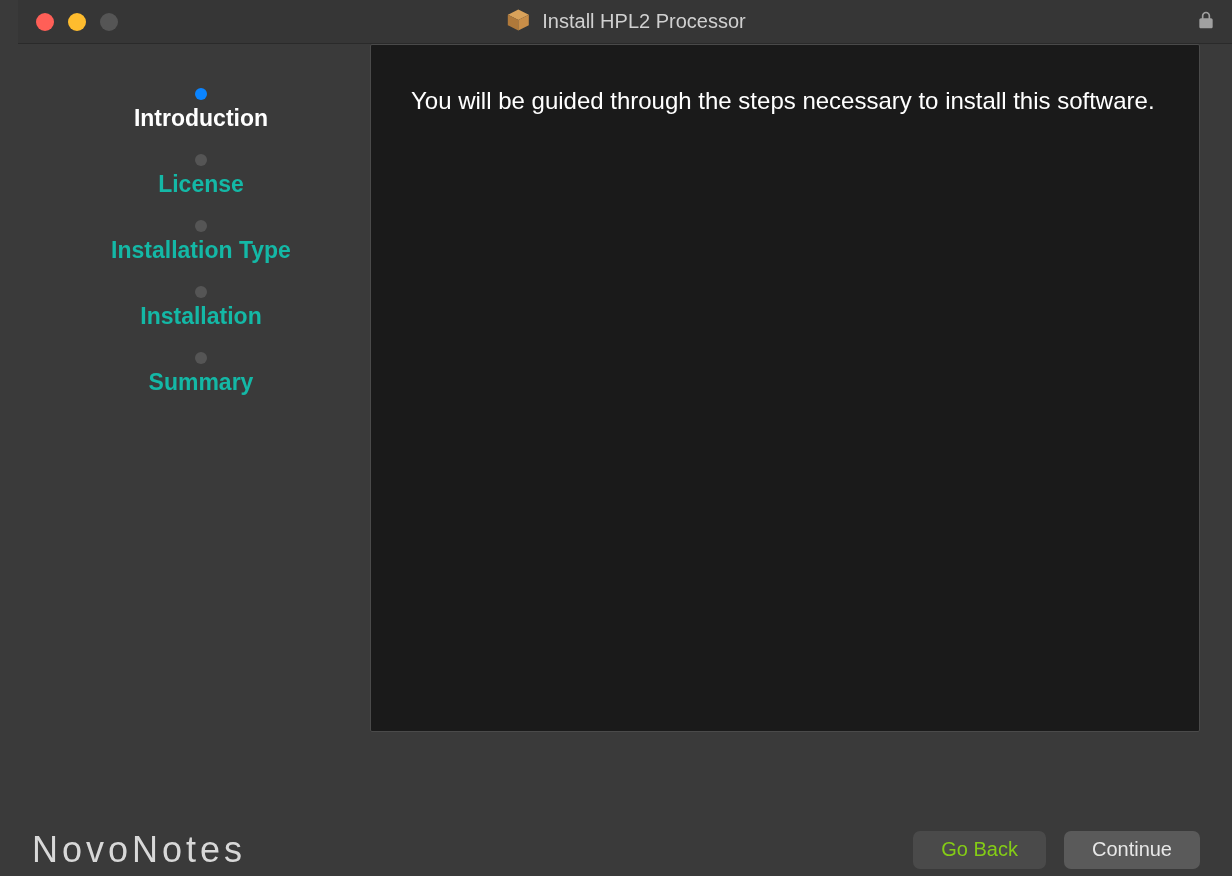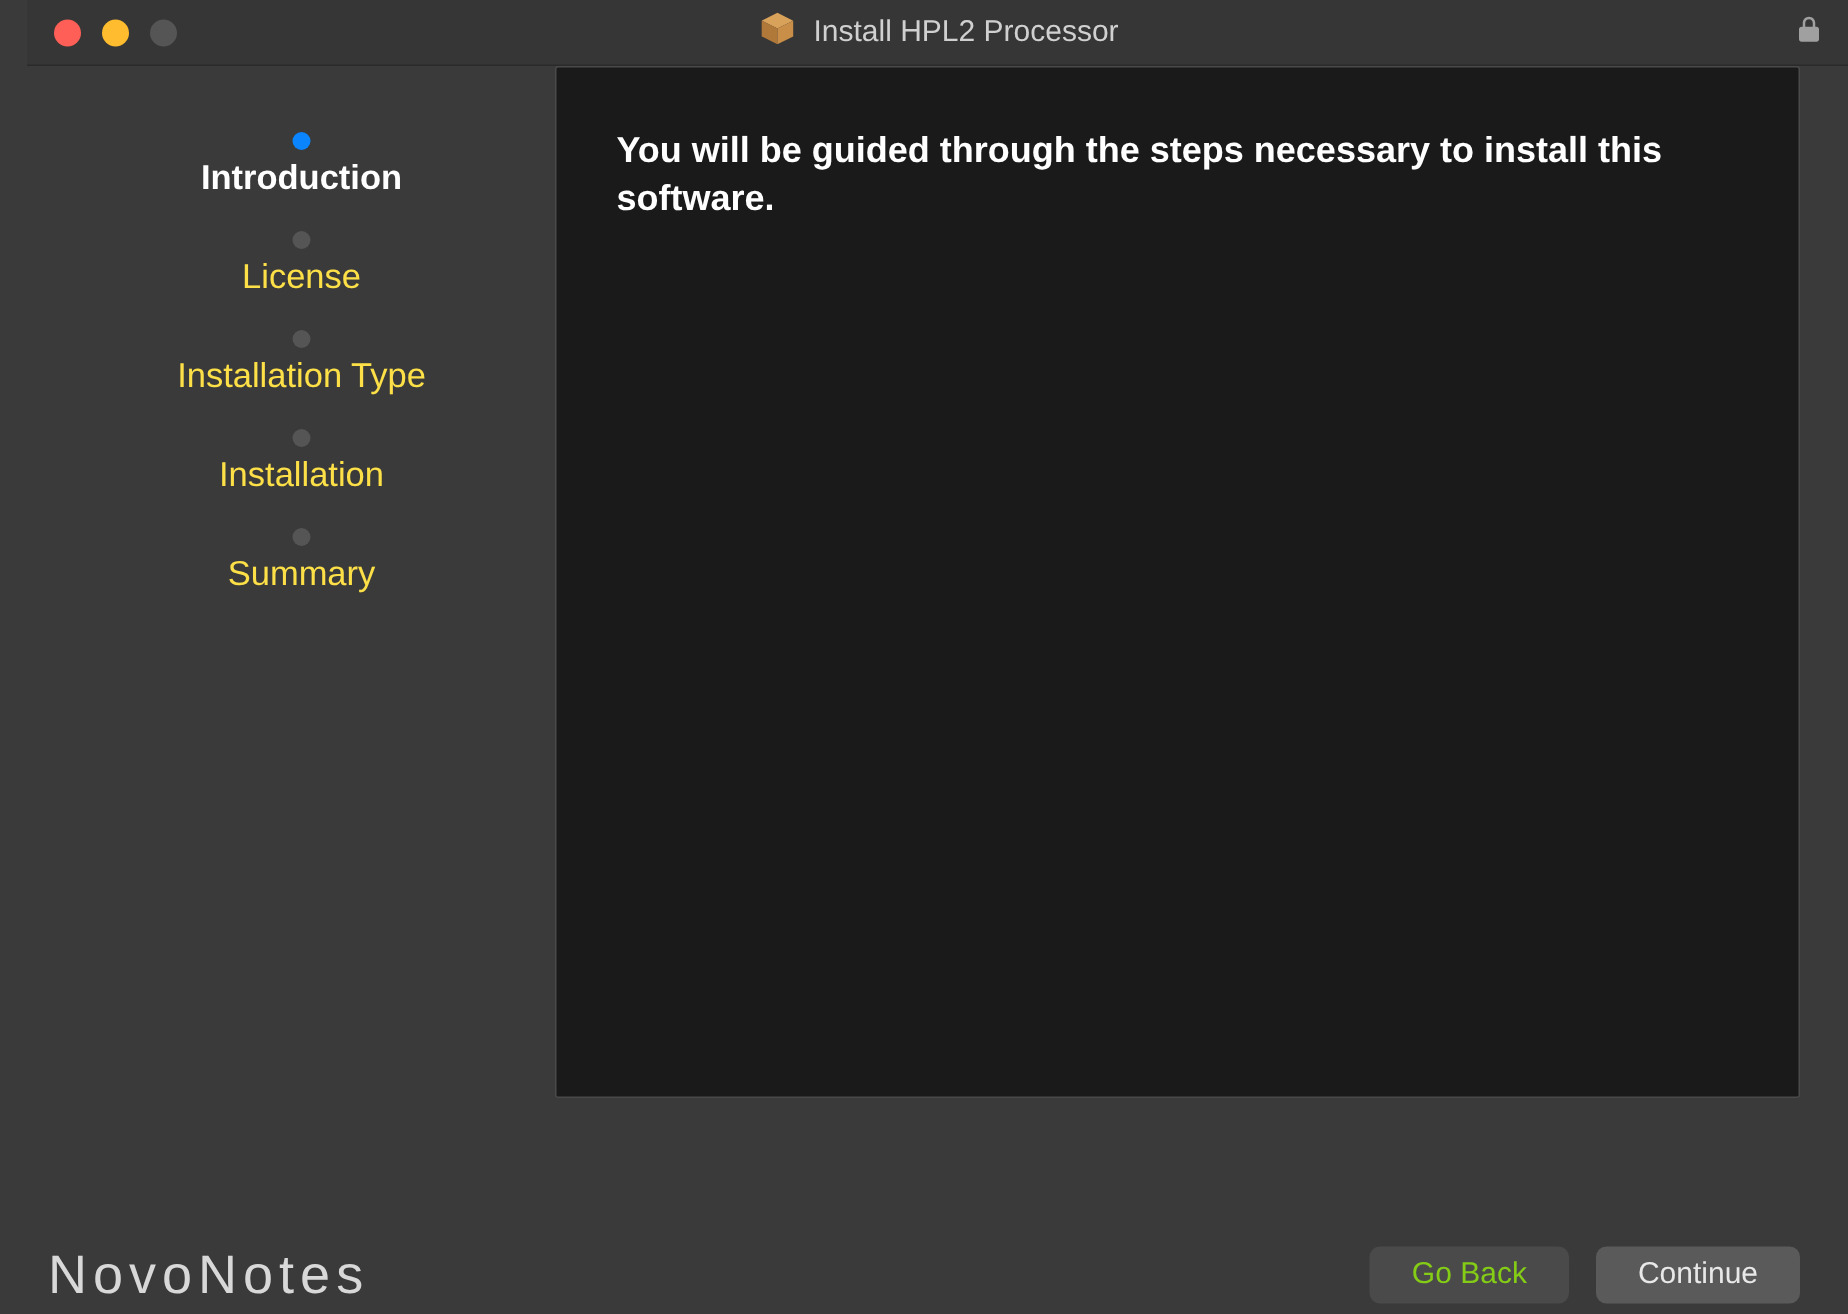--- a/index.html
+++ b/index.html
@@ -107,23 +107,23 @@
       width: 12px;
       height: 12px;
       border-radius: 50%;
       background: #555555;
       flex-shrink: 0;
     }
     .step-item.active .step-bullet {
       background: #0a84ff;
     }
     .step-label {
-      color: #fde047;
+      color: #14b8a6;
       font-size: 23px;
-      font-weight: 400;
+      font-weight: 700;
     }
     .step-item.active .step-label {
       color: #ffffff;
       font-weight: 700;
     }
     .main-panel {
       flex: 1;
       padding: 0 32px 0 0;
     }
     .content-box {
@@ -131,21 +131,21 @@
       height: 688px;
       background: #1a1a1a;
       border: 1px solid #4a4a4a;
       border-radius: 2px;
       padding: 40px 40px;
     }
     .content-text {
       color: #ffffff;
       font-size: 24px;
       line-height: 1.35;
-      font-weight: 700;
+      font-weight: 400;
     }
     .footer {
       height: 53px;
       display: flex;
       align-items: center;
       padding: 0 32px;
       justify-content: space-between;
     }
     .brand {
       color: #d8d8d8;

